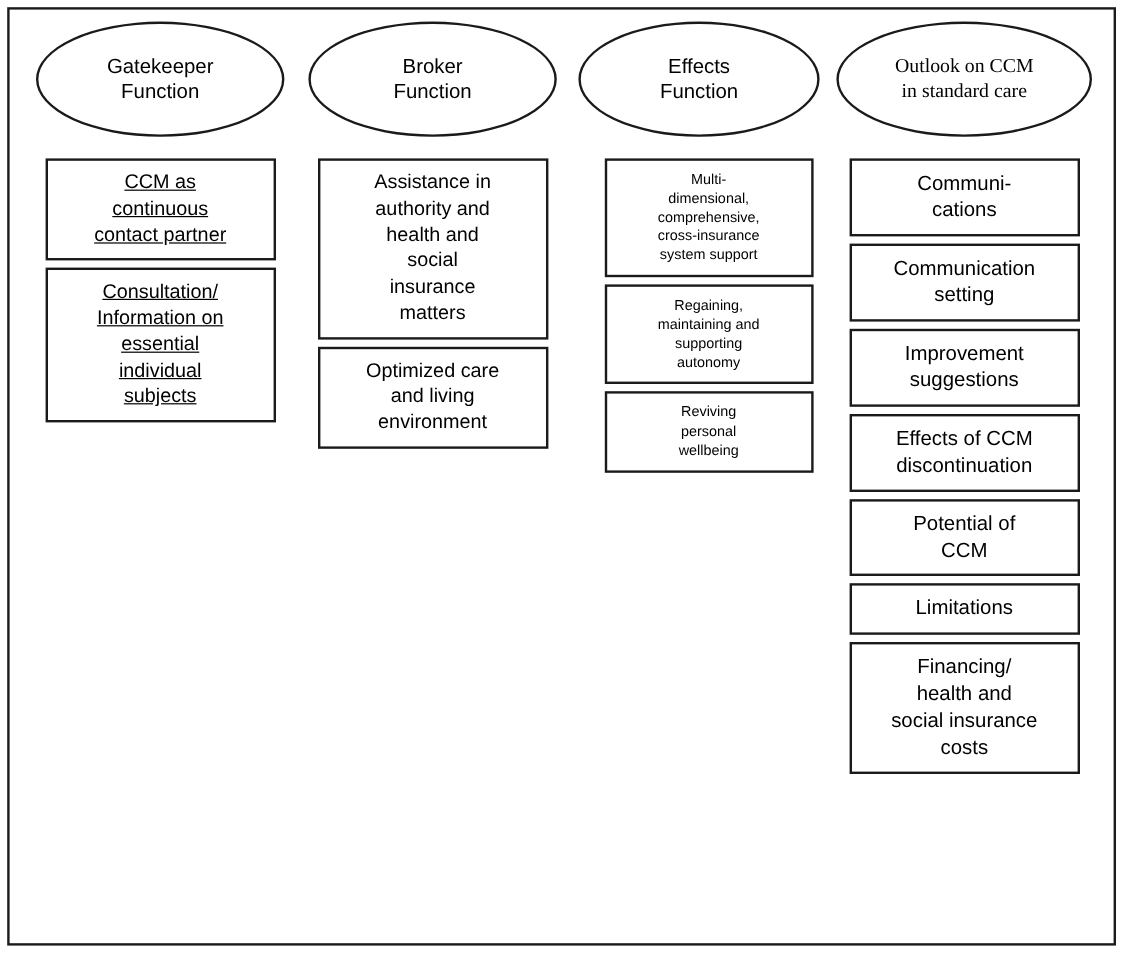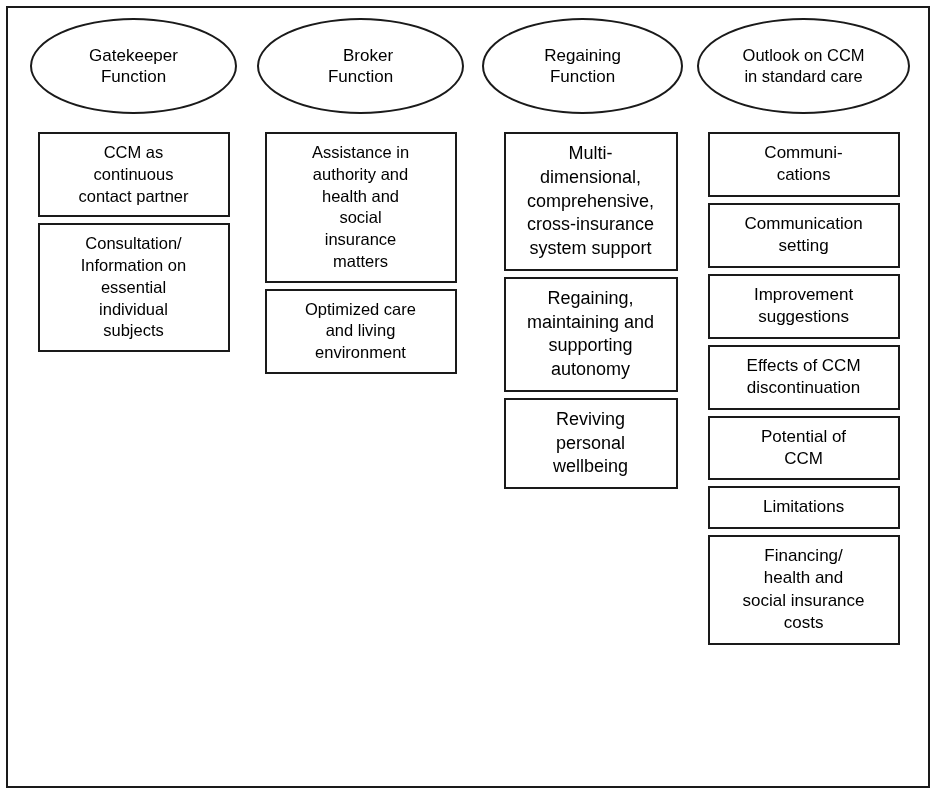--- a/index.html
+++ b/index.html
@@ -82,27 +82,27 @@
     font-size: 16.5px;
     line-height: 1.32;
     padding: 8px 8px;
     display: flex;
     align-items: center;
     justify-content: center;
   }
   .box + .box { margin-top: 6px; }
   .box span { display: block; width: 100%; white-space: pre-line; }
 
-  .col-0 .boxes { width: 192px; }
+  .col-0 .boxes { width: 192px; text-decoration: underline; }
   .col-1 .boxes { width: 192px; }
   .col-2 .boxes { width: 190px; }
   .col-3 .boxes { width: 192px; }
 
   .col-0 .boxes { margin-left: 0; }
-  .col-2 .box { font-size: 18px; margin-left: 16px; }
+  .col-2 .box { font-size: 12px; margin-left: 16px; }
   .col-3 .box { font-size: 17px; }
 </style>
 </head>
 <body>
 
 <div id="diagram-frame">
   <div class="outer-border"></div>
 
   <div class="columns">
 
@@ -119,41 +119,41 @@
             <span>Consultation/
 Information  on
 essential
 individual
 subjects</span>
           </div>
       </div>
     </div>
 
     <div class="column col-1">
-      <div class="ellipse" style="white-space: pre-line; text-align: right;">Broker
+      <div class="ellipse" style="white-space: pre-line;">Broker
 Function</div>
       <div class="boxes">
         <div class="box">
             <span>Assistance in
 authority and
 health and
 social
 insurance
 matters</span>
           </div>
         <div class="box">
             <span>Optimized care
 and living
 environment</span>
           </div>
       </div>
     </div>
 
     <div class="column col-2">
-      <div class="ellipse" style="white-space: pre-line;">Regaining
+      <div class="ellipse" style="white-space: pre-line;">Effects
 Function</div>
       <div class="boxes">
         <div class="box">
             <span>Multi-
 dimensional,
 comprehensive,
 cross-insurance
 system support</span>
           </div>
         <div class="box">
@@ -164,21 +164,21 @@
           </div>
         <div class="box">
             <span>Reviving
 personal
 wellbeing</span>
           </div>
       </div>
     </div>
 
     <div class="column col-3">
-      <div class="ellipse" style="white-space: pre-line;">Outlook on CCM
+      <div class="ellipse" style="white-space: pre-line; font-family: Liberation Serif, serif;">Outlook on CCM
 in standard care</div>
       <div class="boxes">
         <div class="box">
             <span>Communi-
 cations</span>
           </div>
         <div class="box">
             <span>Communication
 setting</span>
           </div>

